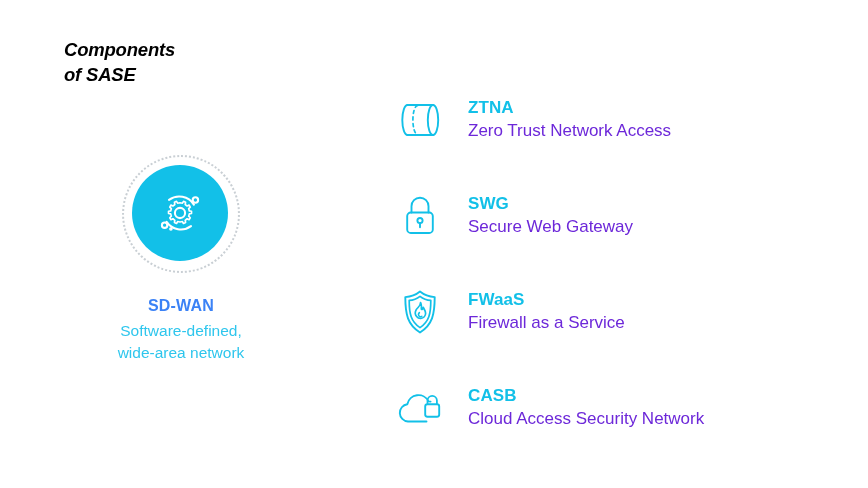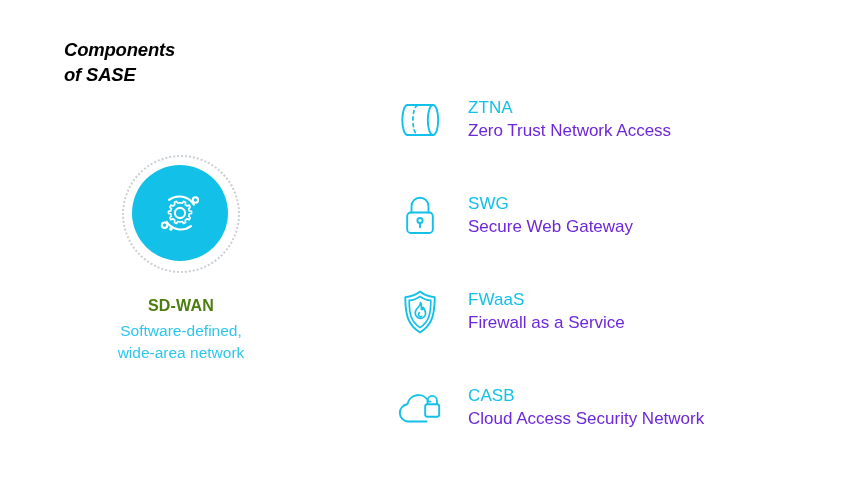--- a/index.html
+++ b/index.html
@@ -63,21 +63,21 @@
     display: flex;
     align-items: center;
     justify-content: center;
   }
   .hero-circle svg { display: block; }
 
   .hero-label {
     margin-top: 24px;
     font-size: 16px;
     font-weight: bold;
-    color: #4d7c0f;
+    color: #3b82f6;
     letter-spacing: 0.2px;
   }
   .hero-desc {
     margin-top: 5px;
     font-size: 15.5px;
     line-height: 1.42;
     color: #2ec6ed;
     white-space: pre-line;
   }
 
@@ -104,21 +104,21 @@
     align-items: center;
     justify-content: center;
   }
   .component-icon svg { display: block; }
 
   .component-text {
     margin-left: 20px;
   }
   .component-abbr {
     font-size: 17px;
-    font-weight: normal;
+    font-weight: bold;
     color: #12c0e8;
     letter-spacing: 0.1px;
     line-height: 1.25;
   }
   .component-full {
     font-size: 17px;
     color: #6d28d9;
     line-height: 1.35;
     margin-top: 1px;
   }

